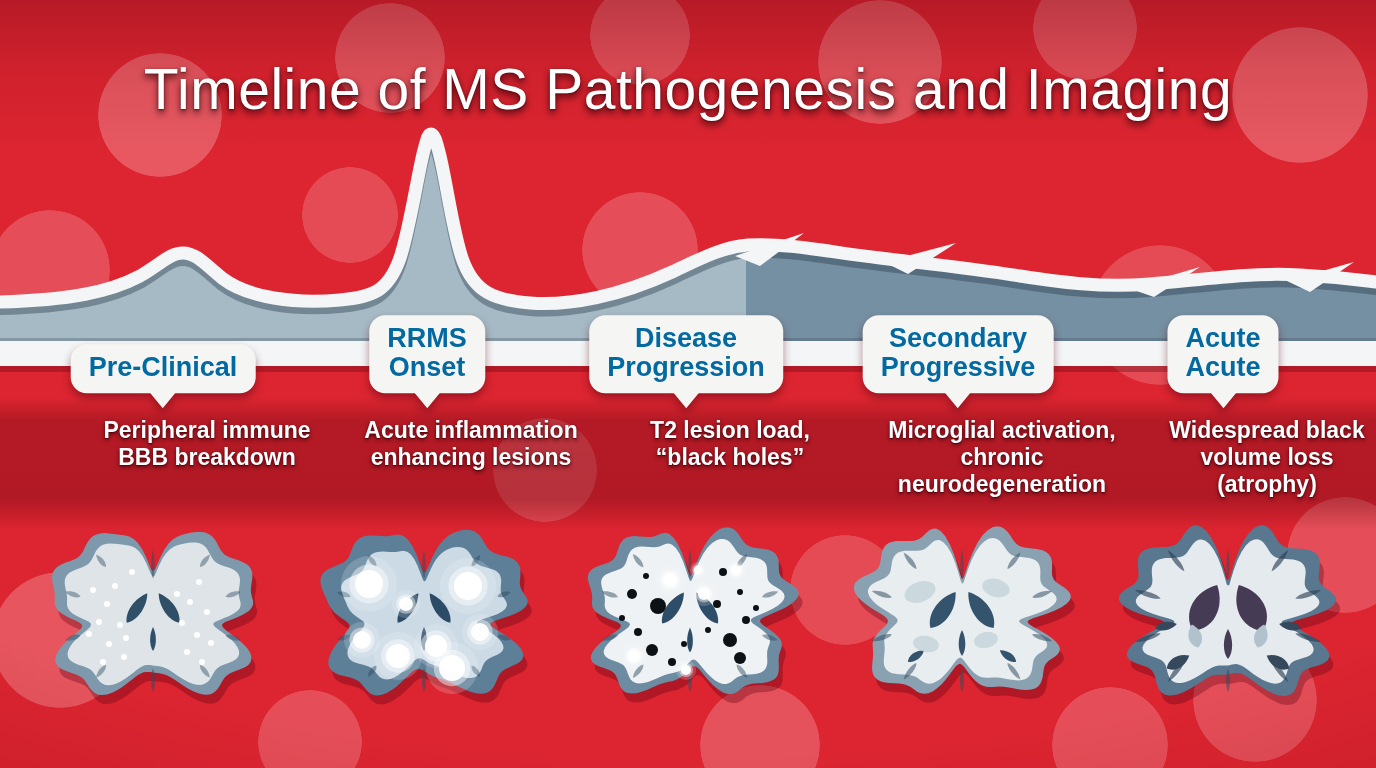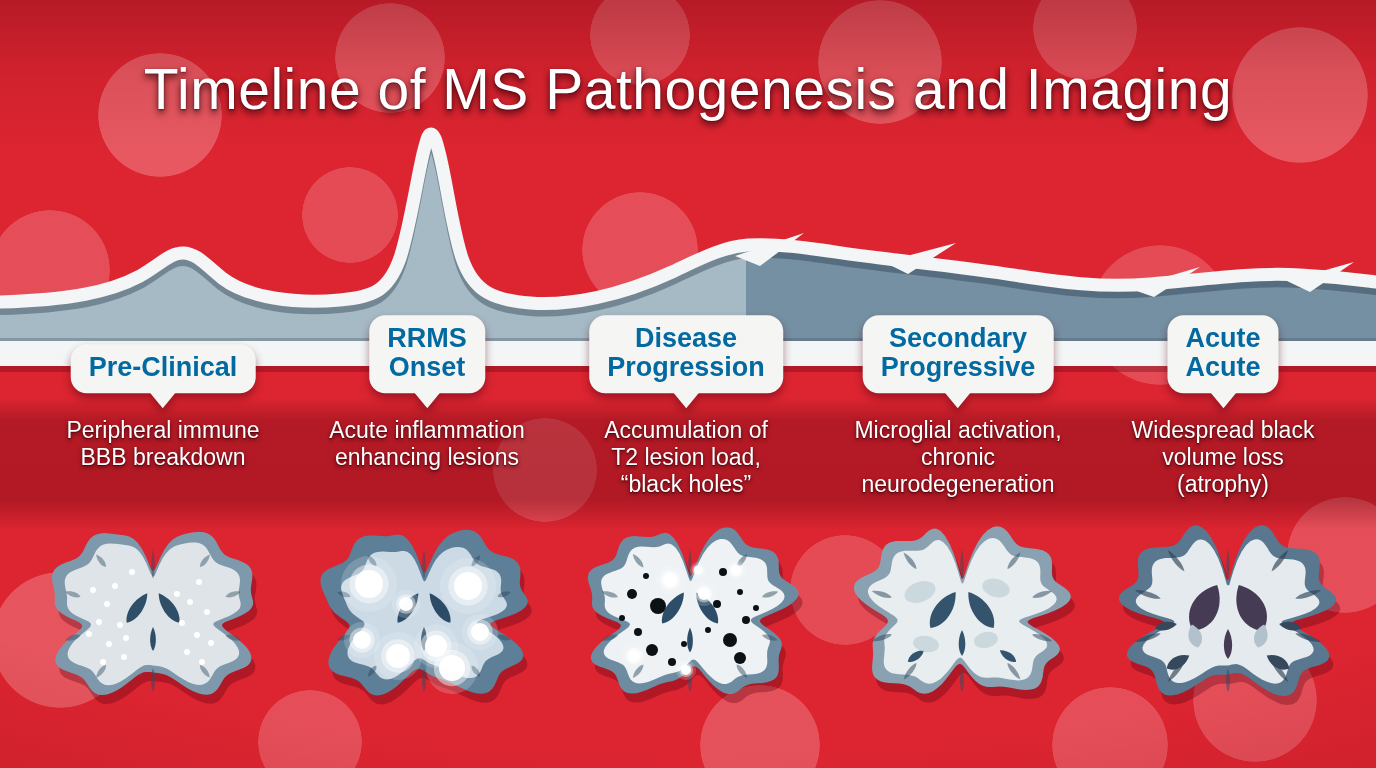--- a/index.html
+++ b/index.html
@@ -47,23 +47,23 @@
     filter:drop-shadow(0 5px 4px rgba(82,0,14,.45));
   }
   .bubble div:empty{display:none;}
   .bubble::after{
     content:"";position:absolute;left:50%;bottom:-15px;transform:translateX(-50%);
     border-left:14px solid transparent;border-right:14px solid transparent;
     border-top:17px solid #F5F6F4;width:0;height:0;
   }
   .desc{
     position:absolute;top:417px;transform:translateX(-50%);text-align:center;
-    font-size:23px;font-weight:400;line-height:1.17;color:#ffffff;
+    font-size:23px;font-weight:700;line-height:1.17;color:#ffffff;
     text-shadow:0 2px 4px rgba(70,0,10,.9), 0 1px 1px rgba(70,0,10,.7);
-    white-space:nowrap;z-index:4;
+    white-space:nowrap;z-index:4;margin-left:44px;
   }
   .brain-svg{position:absolute;top:516px;transform:translateX(-50%);z-index:3;overflow:visible;}
 </style>
 </head>
 <body>
 
 <div class="canvas">
 
   <h1 class="title">Timeline of MS Pathogenesis and Imaging</h1>
 
@@ -109,21 +109,20 @@
 
   <div class="desc" style="left:163px">
     <div>Peripheral immune</div>
     <div>BBB breakdown</div>
   </div>
   <div class="desc" style="left:427px">
     <div>Acute inflammation</div>
     <div>enhancing lesions</div>
   </div>
   <div class="desc" style="left:686px">
-    <div>Accumulation of</div>
     <div>T2 lesion load,</div>
     <div>“black holes”</div>
   </div>
   <div class="desc" style="left:958px">
     <div>Microglial activation,</div>
     <div>chronic</div>
     <div>neurodegeneration</div>
   </div>
   <div class="desc" style="left:1223px">
     <div>Widespread black</div>

